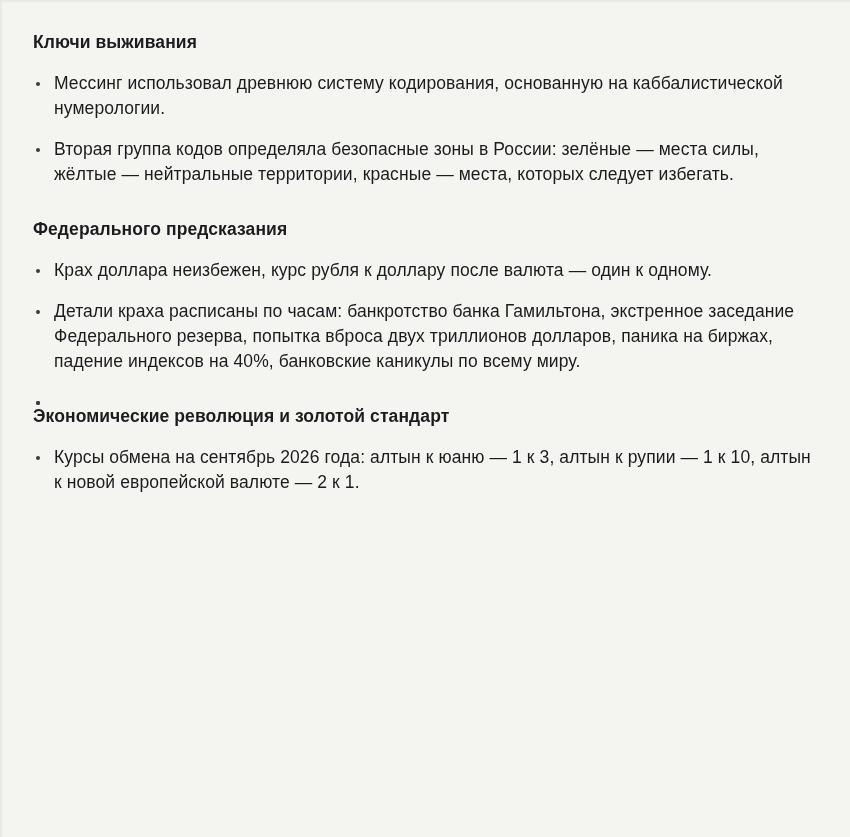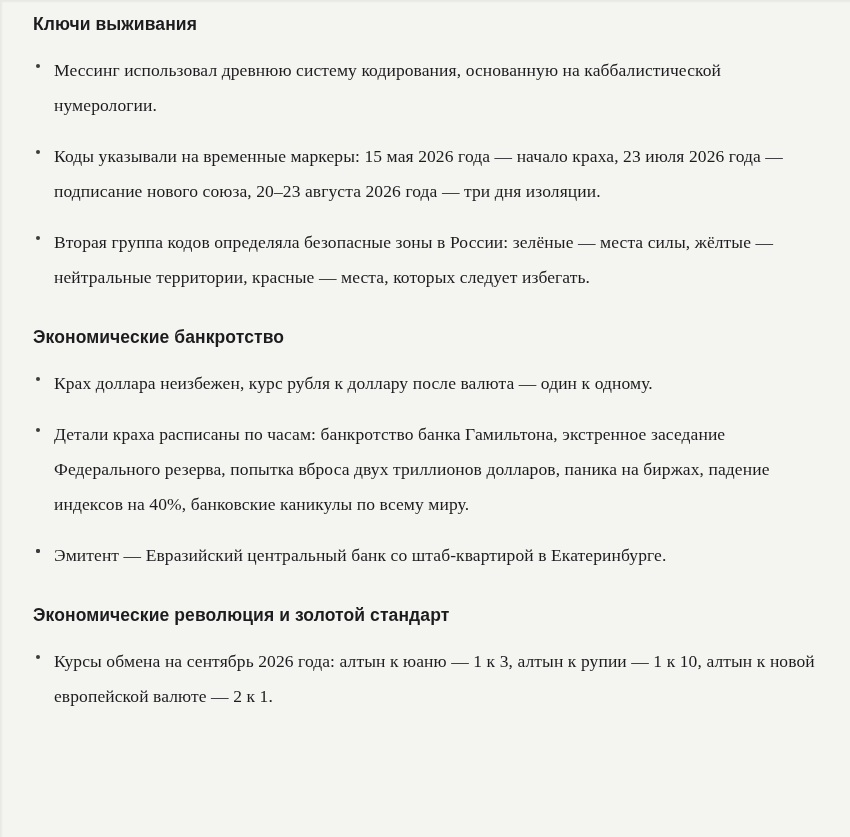--- a/index.html
+++ b/index.html
@@ -10,21 +10,21 @@
     width: 850px;
     height: 837px;
     background: #f4f4f1;
     box-shadow: inset 2px 2px 2px rgba(0,0,0,0.05);
     font-family: "Liberation Sans", "DejaVu Sans", sans-serif;
     color: #1c1c1e;
     box-sizing: border-box;
     overflow: hidden;
   }
   .page {
-    padding: 12px 34px 0 33px;
+    padding: 30px 34px 0 33px;
     box-sizing: border-box;
   }
   .section-heading {
     font-size: 17.5px;
     font-weight: bold;
     line-height: 25px;
     margin: 0 0 16px 0;
     letter-spacing: 0.1px;
   }
   .section + .section .section-heading {
@@ -32,24 +32,23 @@
   }
   ul.bullet-list {
     list-style: none;
     margin: 0;
     padding: 0;
   }
   ul.bullet-list li {
     position: relative;
     padding-left: 21px;
     font-size: 17.5px;
-    line-height: 35px;
+    line-height: 25px;
     margin: 0 0 16px 0;
     letter-spacing: 0.1px;
-    font-family: Liberation Serif, serif;
   }
   ul.bullet-list li:last-child {
     margin-bottom: 0;
   }
   .bullet-marker {
     position: absolute;
     left: 3px;
     top: 10.5px;
     width: 4px;
     height: 4px;
@@ -64,46 +63,41 @@
 
   <div class="section">
     <h2 class="section-heading">Ключи выживания</h2>
     <ul class="bullet-list">
       <li>
         <span class="bullet-marker"></span>
         <span>Мессинг использовал древнюю систему кодирования, основанную на каббалистической нумерологии.</span>
       </li>
       <li>
         <span class="bullet-marker"></span>
-        <span>Коды указывали на временные маркеры: 15 мая 2026 года — начало краха, 23 июля 2026 года — подписание нового союза, 20–23 августа 2026 года — три дня изоляции.</span>
-      </li>
-      <li>
-        <span class="bullet-marker"></span>
         <span>Вторая группа кодов определяла безопасные зоны в России: зелёные — места силы, жёлтые — нейтральные территории, красные — места, которых следует избегать.</span>
       </li>
     </ul>
   </div>
 
   <div class="section">
-    <h2 class="section-heading">Экономические банкротство</h2>
+    <h2 class="section-heading">Федерального предсказания</h2>
     <ul class="bullet-list">
       <li>
         <span class="bullet-marker"></span>
         <span>Крах доллара неизбежен, курс рубля к доллару после валюта — один к одному.</span>
       </li>
       <li>
         <span class="bullet-marker"></span>
         <span>Детали краха расписаны по часам: банкротство банка Гамильтона, экстренное заседание Федерального резерва, попытка вброса двух триллионов долларов, паника на биржах, падение индексов на 40%, банковские каникулы по всему миру.</span>
       </li>
       <li>
         <span class="bullet-marker"></span>
       </li>
       <li>
         <span class="bullet-marker"></span>
-        <span>Эмитент — Евразийский центральный банк со штаб-квартирой в Екатеринбурге.</span>
       </li>
     </ul>
   </div>
 
   <div class="section">
     <h2 class="section-heading">Экономические революция и золотой стандарт</h2>
     <ul class="bullet-list">
       <li>
         <span class="bullet-marker"></span>
         <span>Курсы обмена на сентябрь 2026 года: алтын к юаню — 1 к 3, алтын к рупии — 1 к 10, алтын к новой европейской валюте — 2 к 1.</span>

